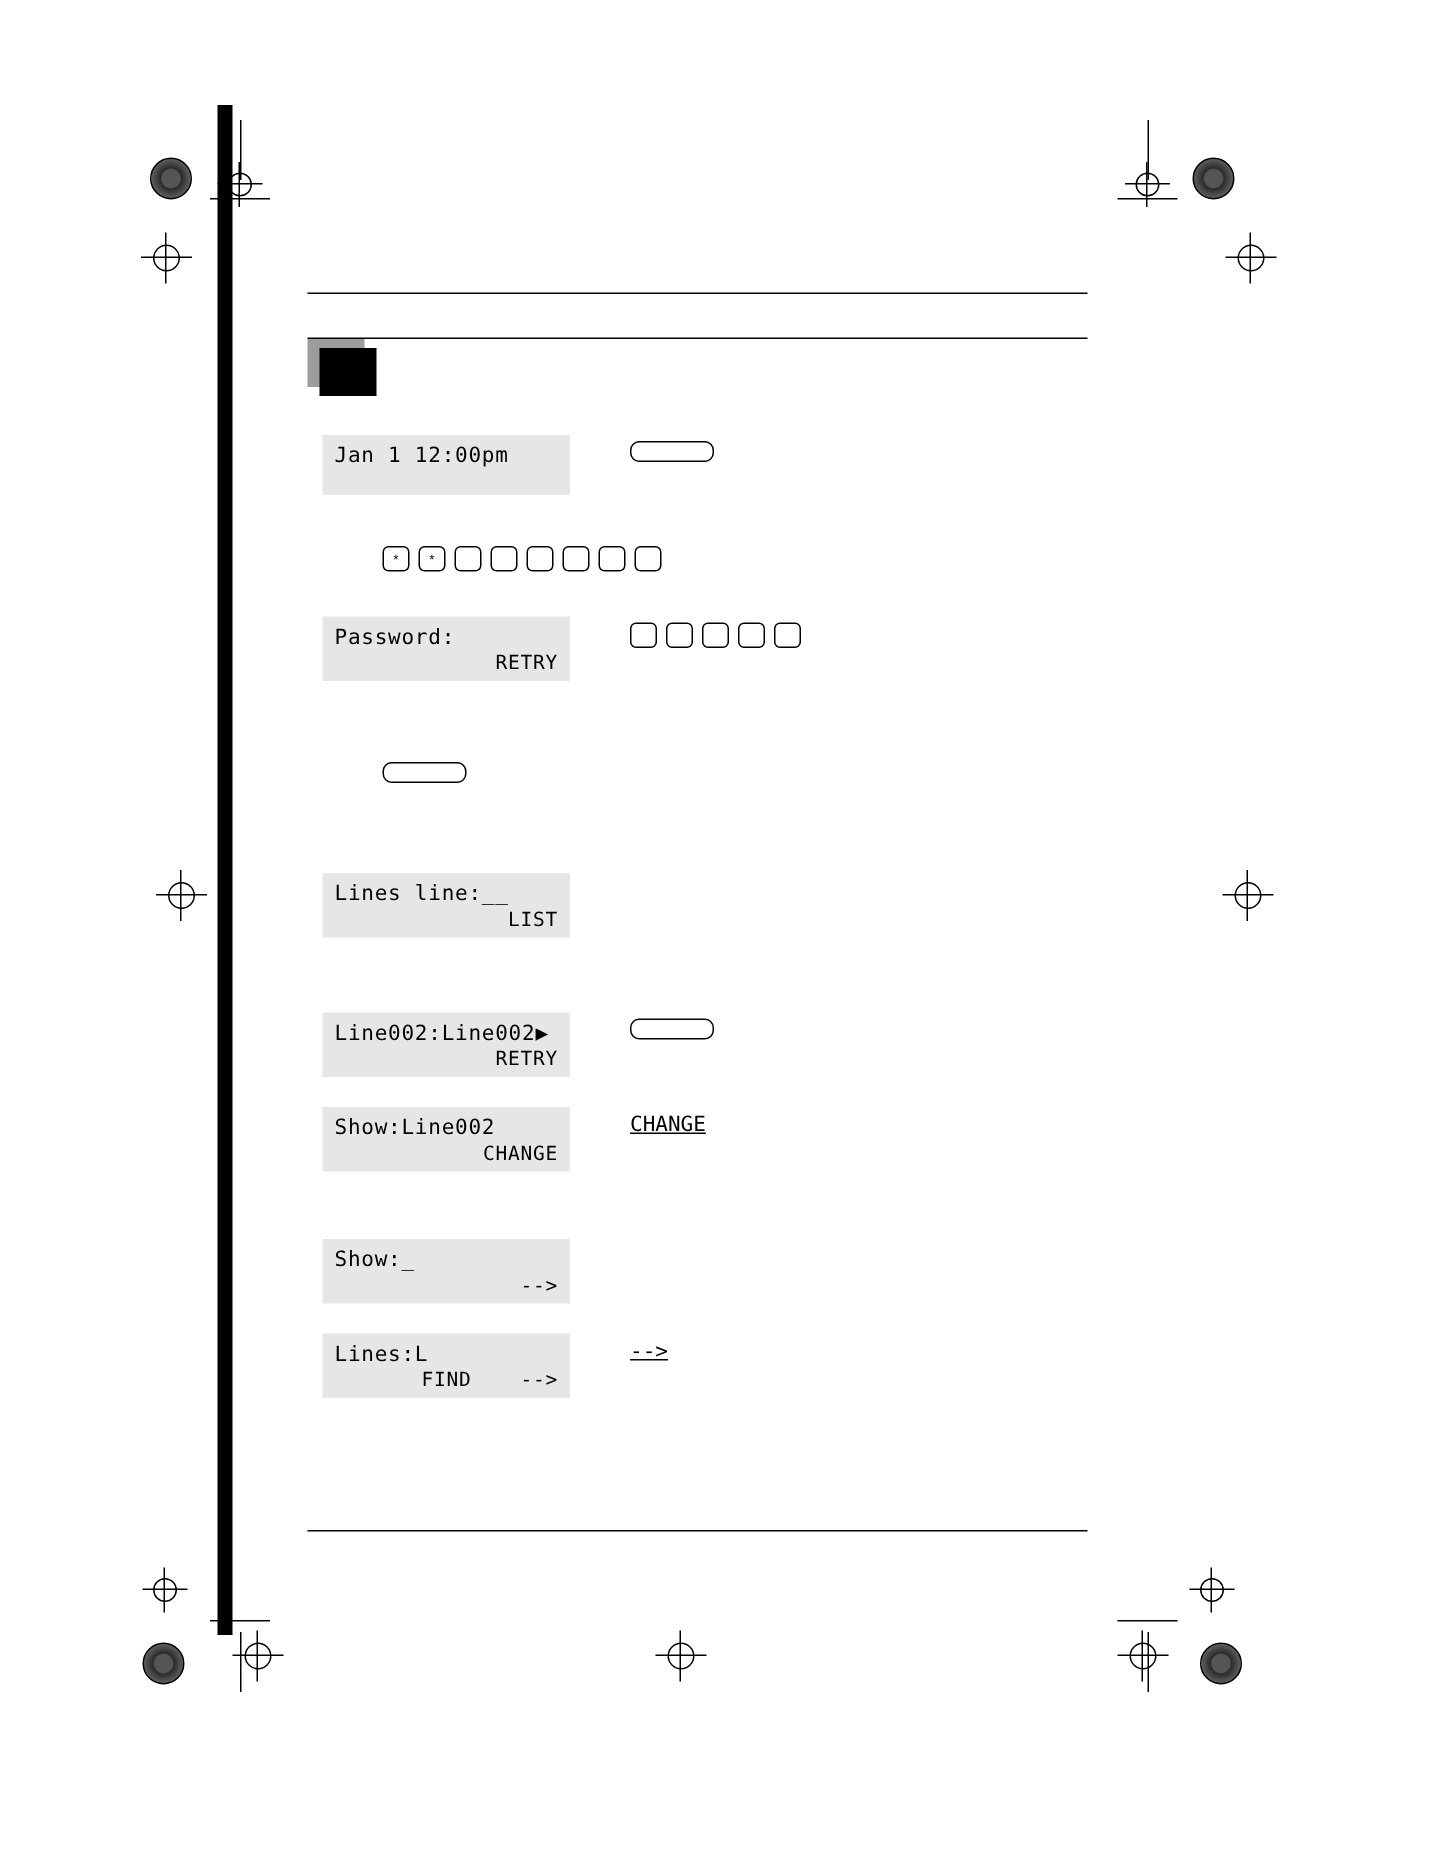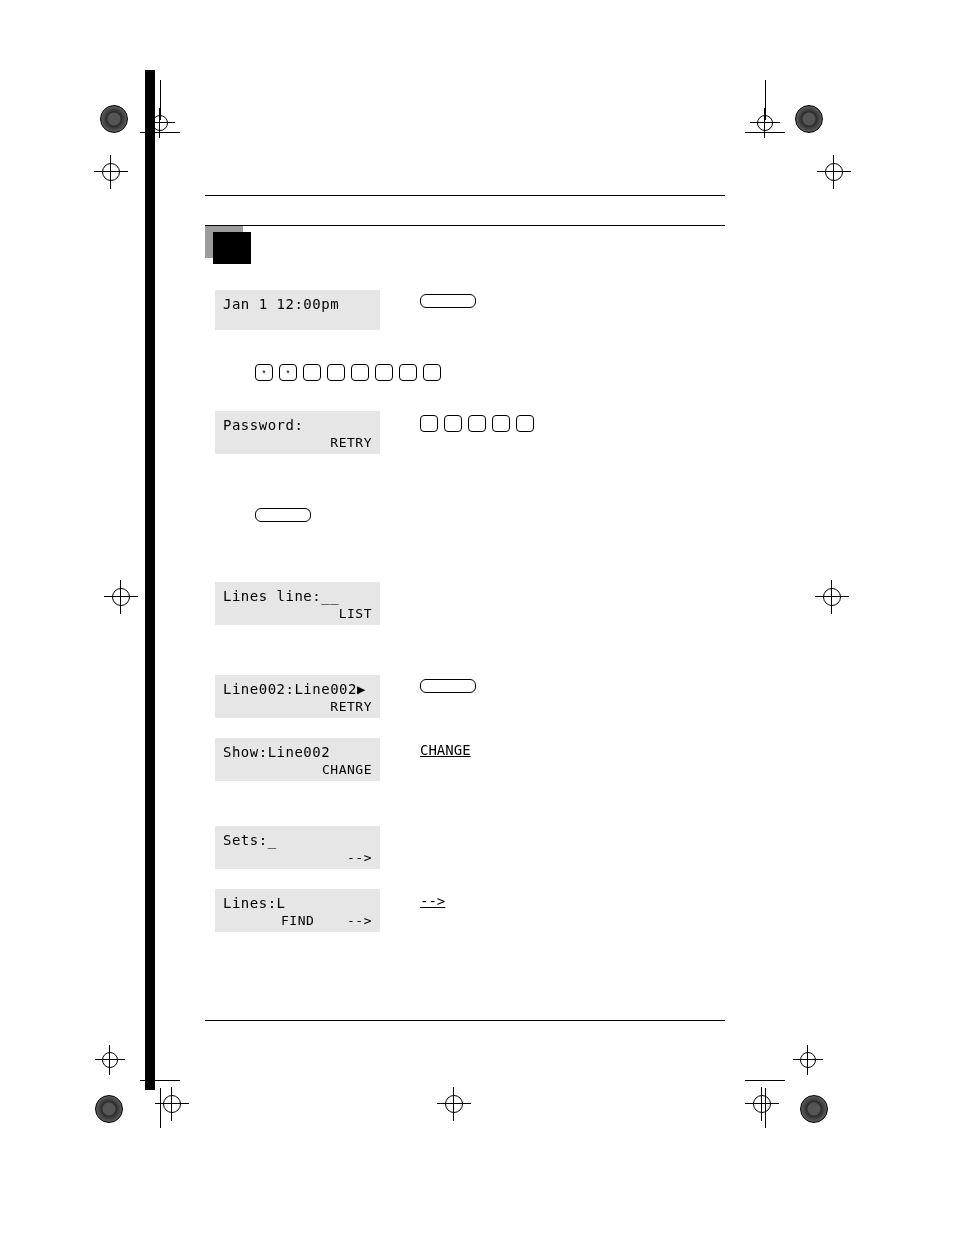--- a/index.html
+++ b/index.html
@@ -129,21 +129,21 @@
           <span class="soft">CHANGE</span>
         </div>
       </div>
       <div class="rhs">
         <span class="action-text">CHANGE</span>
       </div>
     </div>
     <div class="g45"></div>
     <div class="row">
       <div class="lcd">
-        <div>Sets:_</div>
+        <div>Show:_</div>
         <div class="softrow">
           <span class="soft">--&gt;</span>
         </div>
       </div>
       <div class="rhs"></div>
     </div>
     <div class="g20"></div>
     <div class="row">
       <div class="lcd">
         <div>Lines:L</div>

